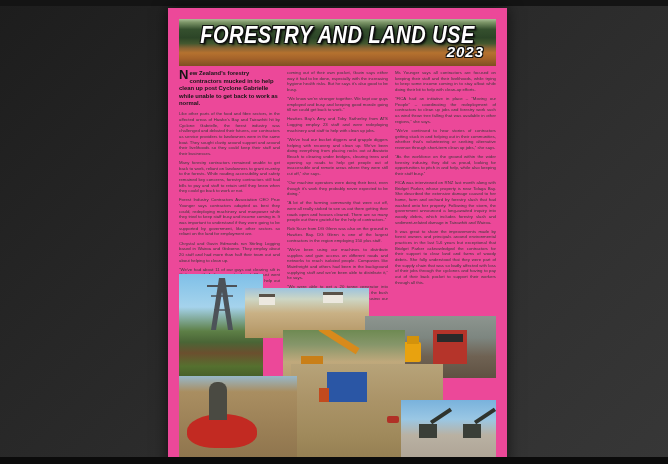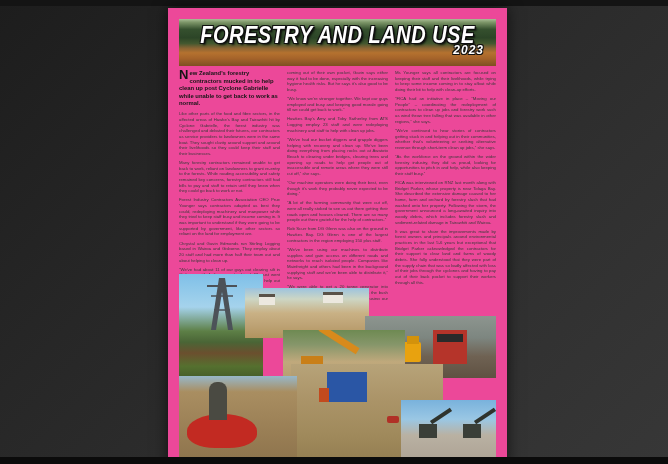--- a/index.html
+++ b/index.html
@@ -23,21 +23,21 @@
   }
   .banner-title{
     position:absolute;top:3px;left:0;right:0;text-align:center;
     color:#fff;font-weight:bold;font-style:italic;font-size:20px;letter-spacing:.5px;
     transform:scaleY(1.15);transform-origin:top;
     text-shadow:1.5px 1.5px 0 #101010,-1px -1px 0 #101010,1px -1px 0 #101010,-1px 1.5px 0 #101010,2px 2px 2px rgba(0,0,0,.8);
     white-space:nowrap;
   }
   .banner-year{
     position:absolute;top:24px;right:12px;
-    color:#fff;font-weight:bold;font-style:italic;font-size:12px;letter-spacing:1px;
+    color:#fff;font-weight:bold;font-style:italic;font-size:15px;letter-spacing:1px;
     text-shadow:1px 1px 0 #101010,-1px -1px 0 #101010,1px -1px 0 #101010,-1px 1px 0 #101010;
   }
 
   
   .headline{
     margin:5px 11px 0;font-size:10.6px;font-weight:bold;color:#000;
     letter-spacing:-.1px;line-height:1.15;
   }
 
   

